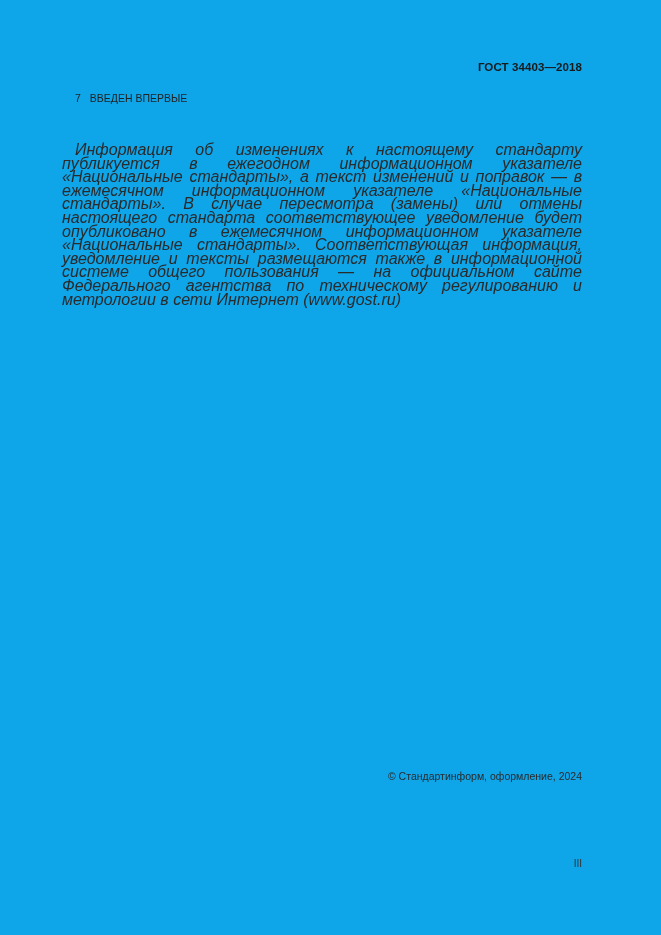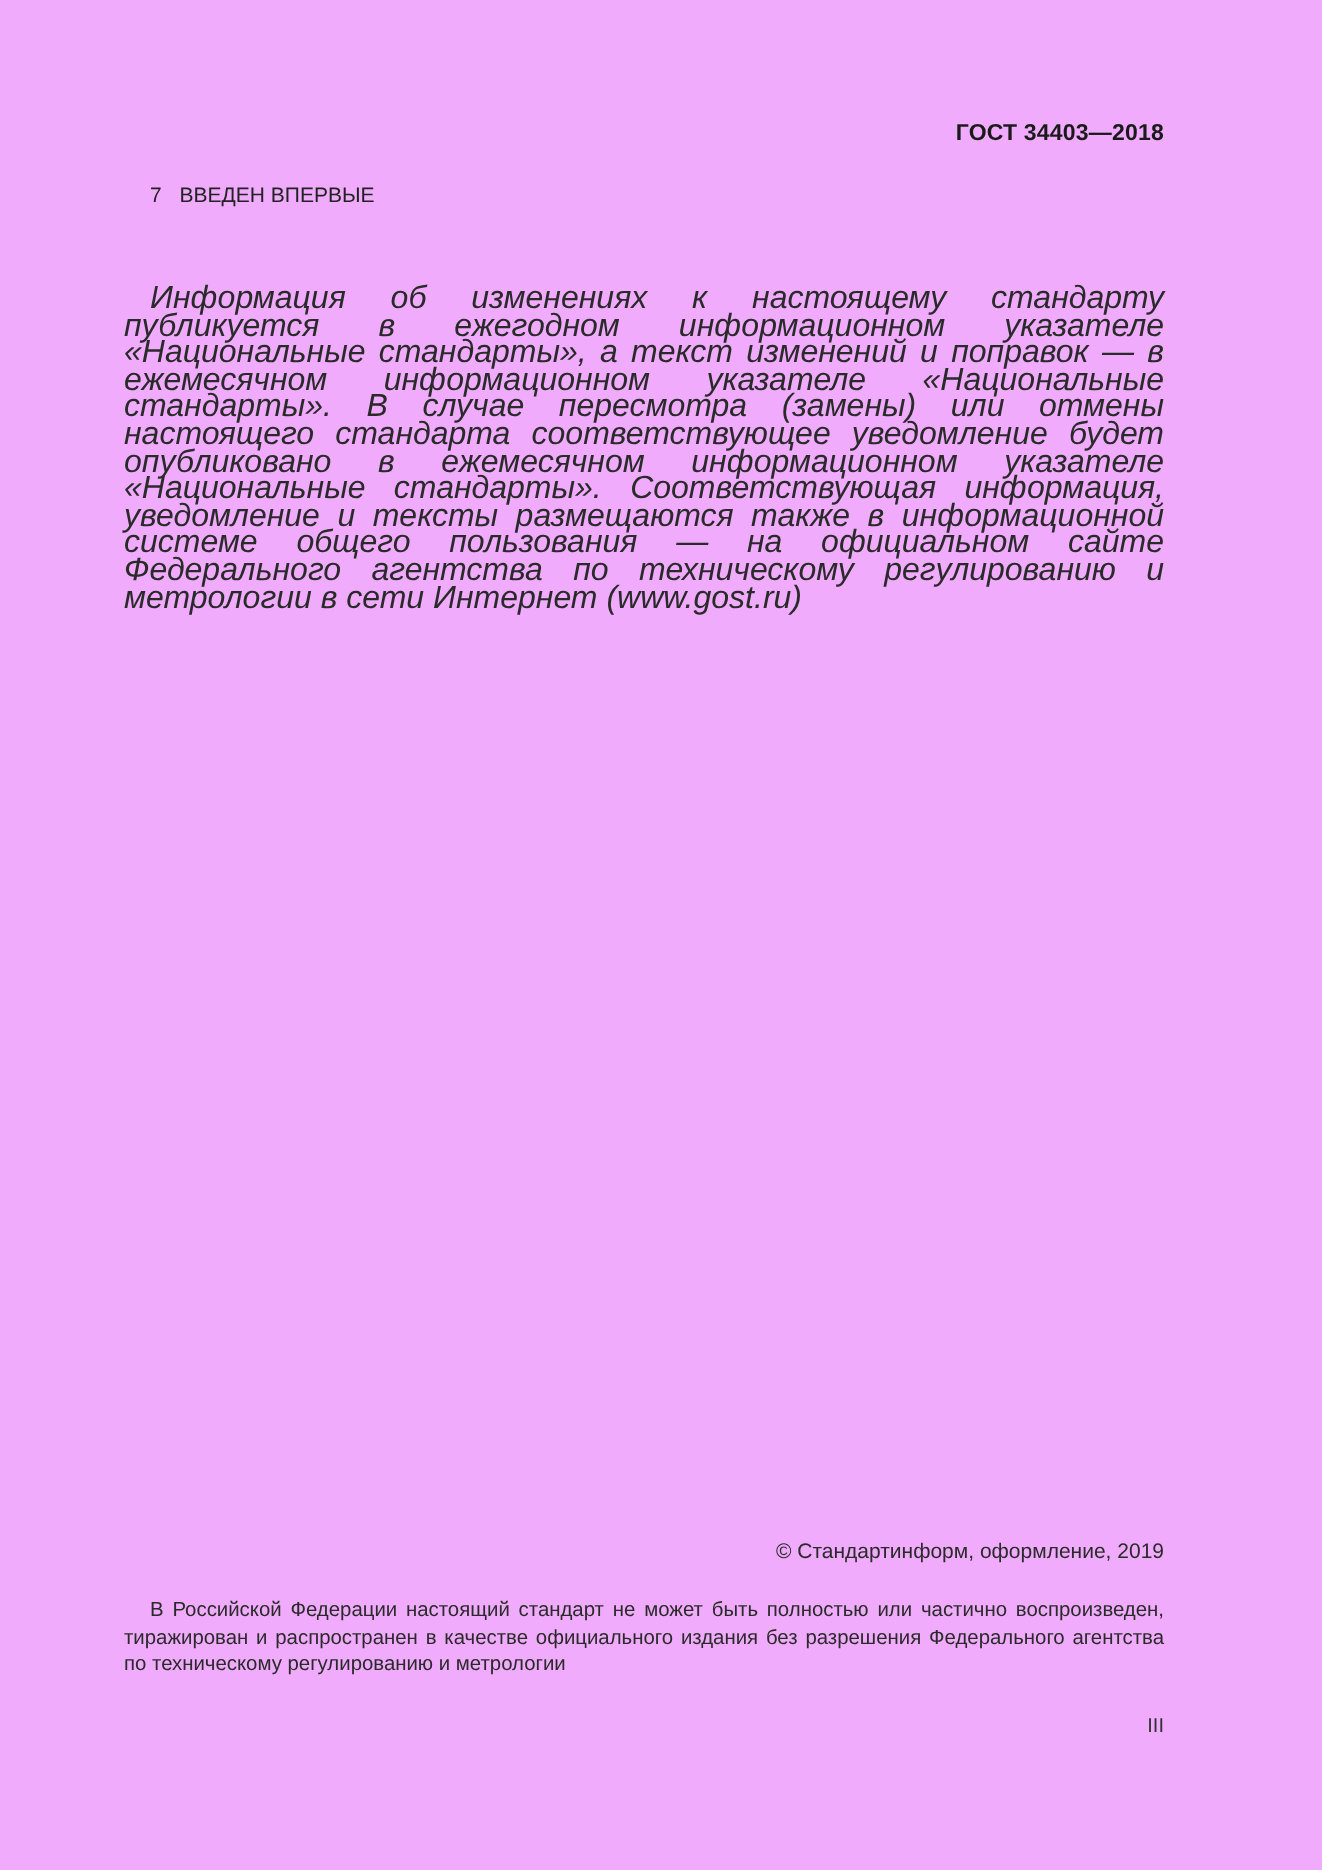--- a/index.html
+++ b/index.html
@@ -12,21 +12,21 @@
       height: 935px;
       position: relative;
       overflow: hidden;
       font-family: "Liberation Sans", sans-serif;
       color: #1e1e1e;
     }
     .page {
       position: absolute;
       left: 0; top: 0;
       width: 661px; height: 935px;
-      background: #f0abfc;
+      background: #0ea5e9;
     }
     .header-code {
       position: absolute;
       top: 61px;
       right: 79px;
       font-size: 11.5px;
       font-weight: bold;
       letter-spacing: 0.1px;
       color: #1a1a1a;
     }
@@ -86,19 +86,18 @@
 
   <div class="header-code">ГОСТ 34403—2018</div>
 
   <div class="section-item">
     <span class="num">7</span>
     <span>ВВЕДЕН ВПЕРВЫЕ</span>
   </div>
 
   <p class="info-block">Информация об изменениях к настоящему стандарту публикуется в ежегодном информационном указателе «Национальные стандарты», а текст изменений и поправок — в ежемесячном информационном указателе «Национальные стандарты». В случае пересмотра (замены) или отмены настоящего стандарта соответствующее уведомление будет опубликовано в ежемесячном информационном указателе «Национальные стандарты». Соответствующая информация, уведомление и тексты размещаются также в информационной системе общего пользования — на официальном сайте Федерального агентства по техническому регулированию и метрологии в сети Интернет (www.gost.ru)</p>
 
-  <div class="copyright">© Стандартинформ, оформление, 2019</div>
+  <div class="copyright">© Стандартинформ, оформление, 2024</div>
 
-  <p class="legal-notice">В Российской Федерации настоящий стандарт не может быть полностью или частично воспроизведен, тиражирован и распространен в качестве официального издания без разрешения Федерального агентства по техническому регулированию и метрологии</p>
 
   <div class="page-number">III</div>
 
 </div>
 
 </body></html>

